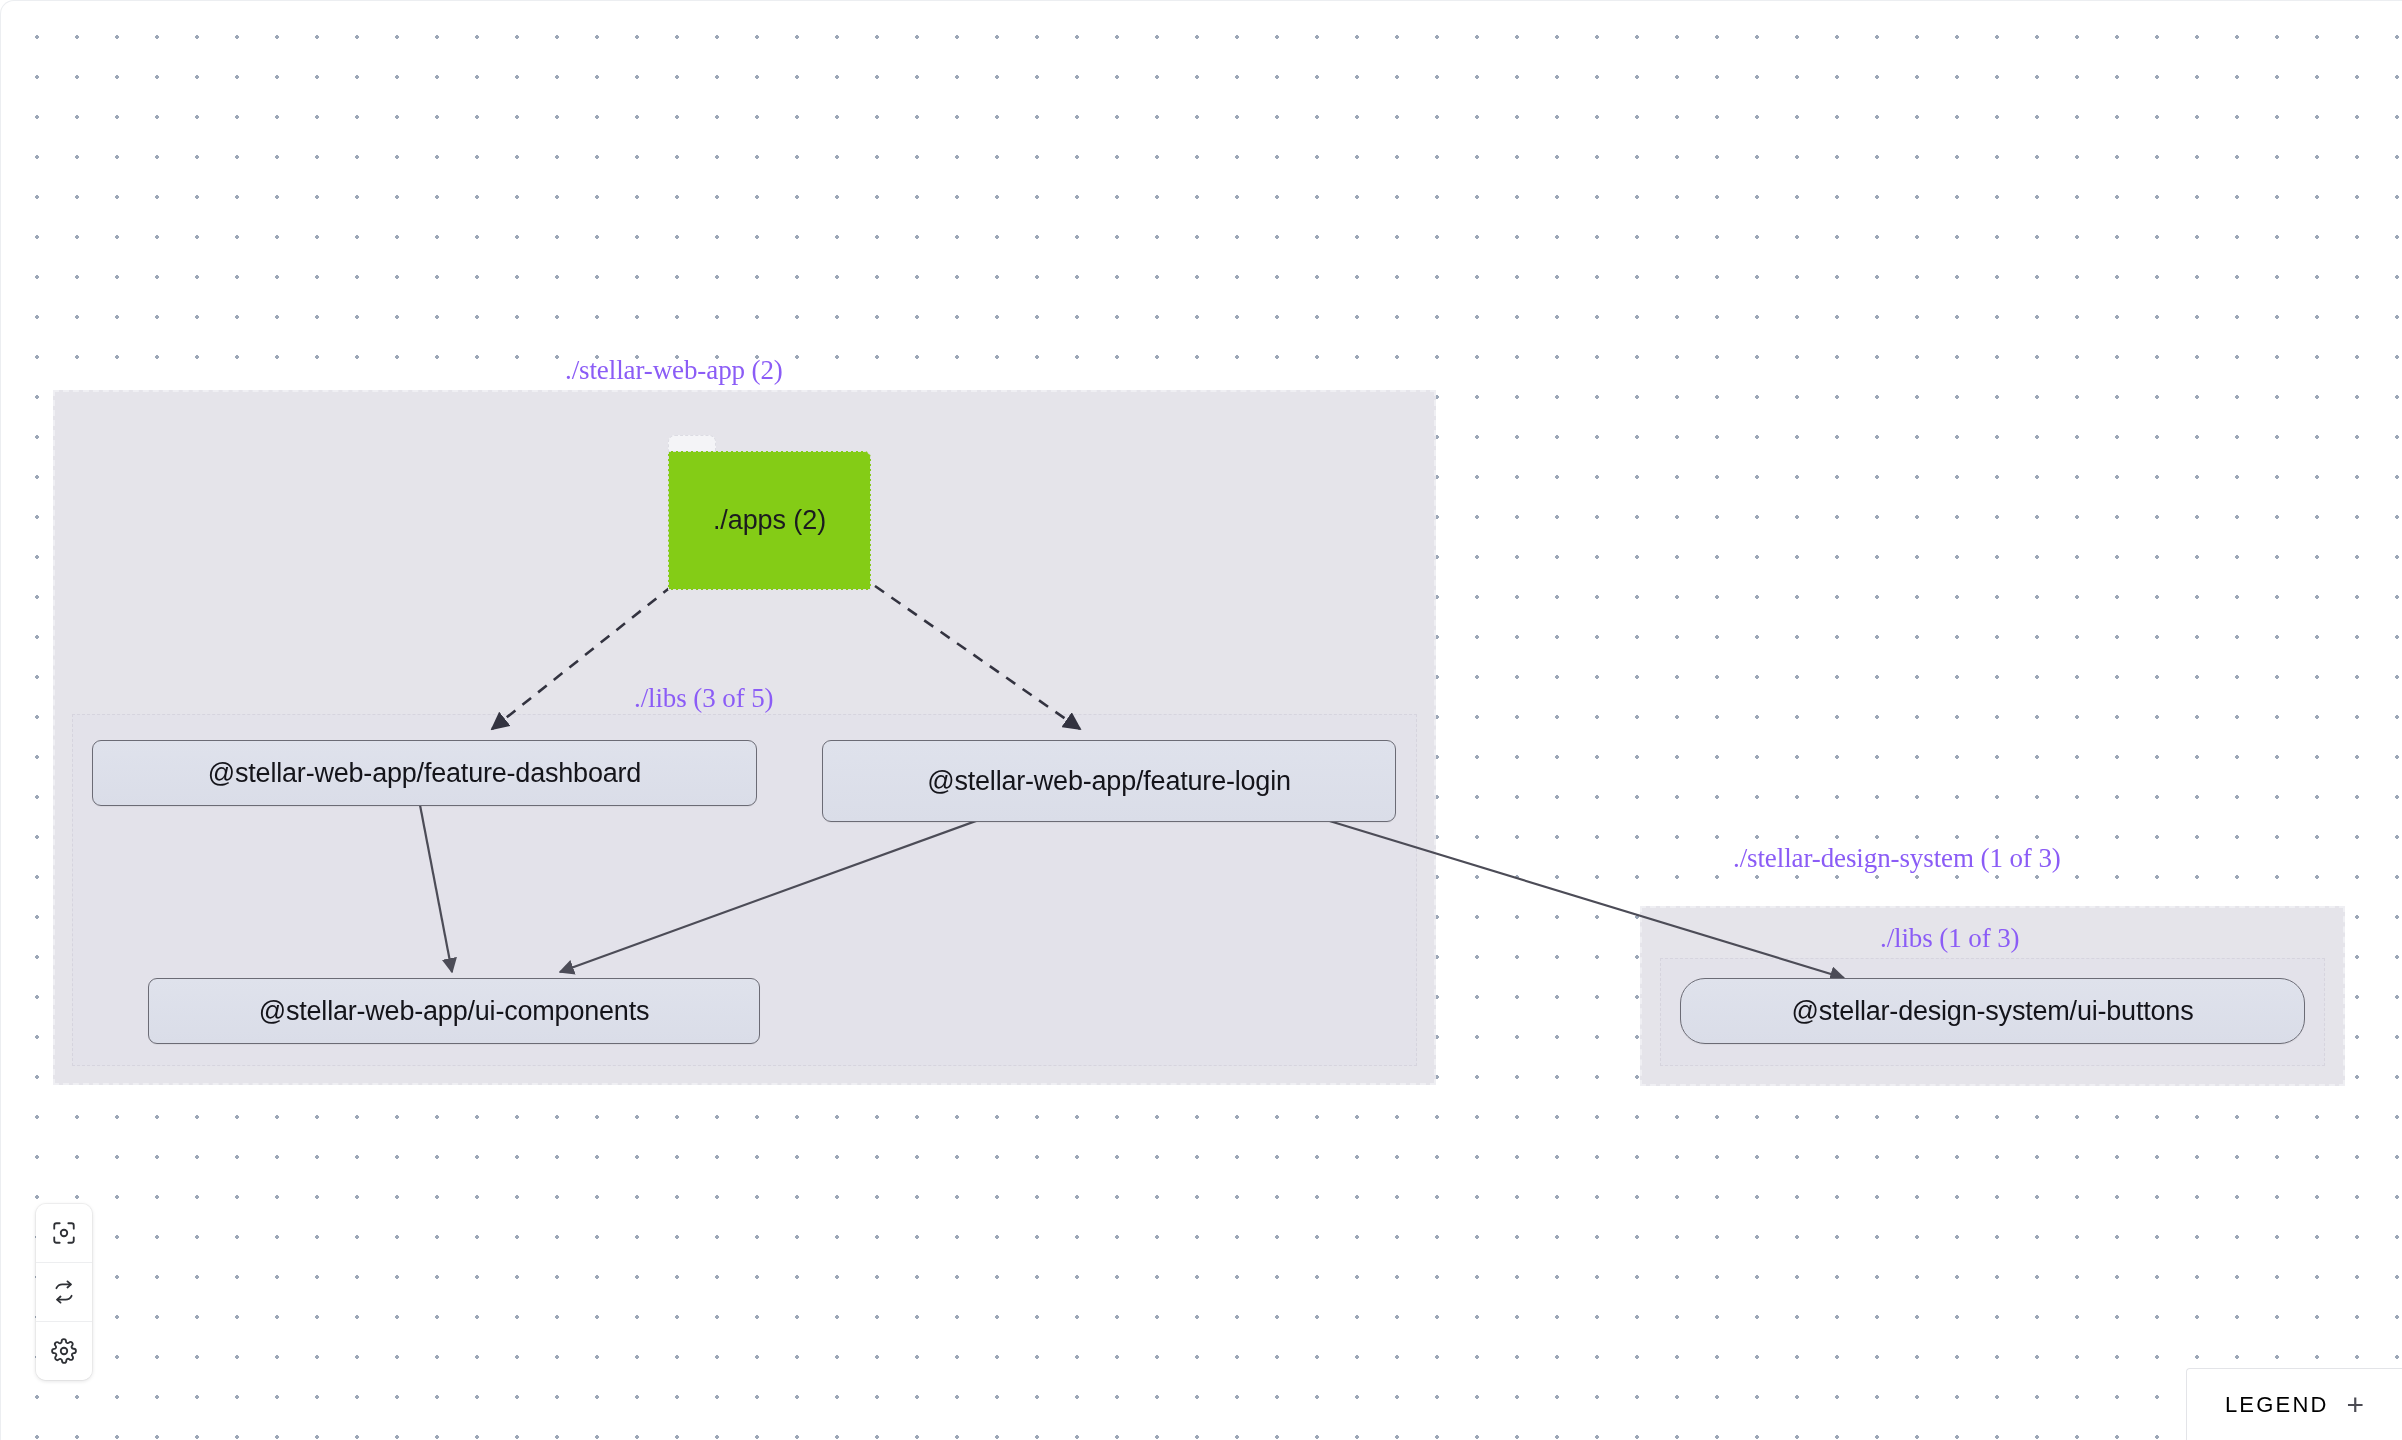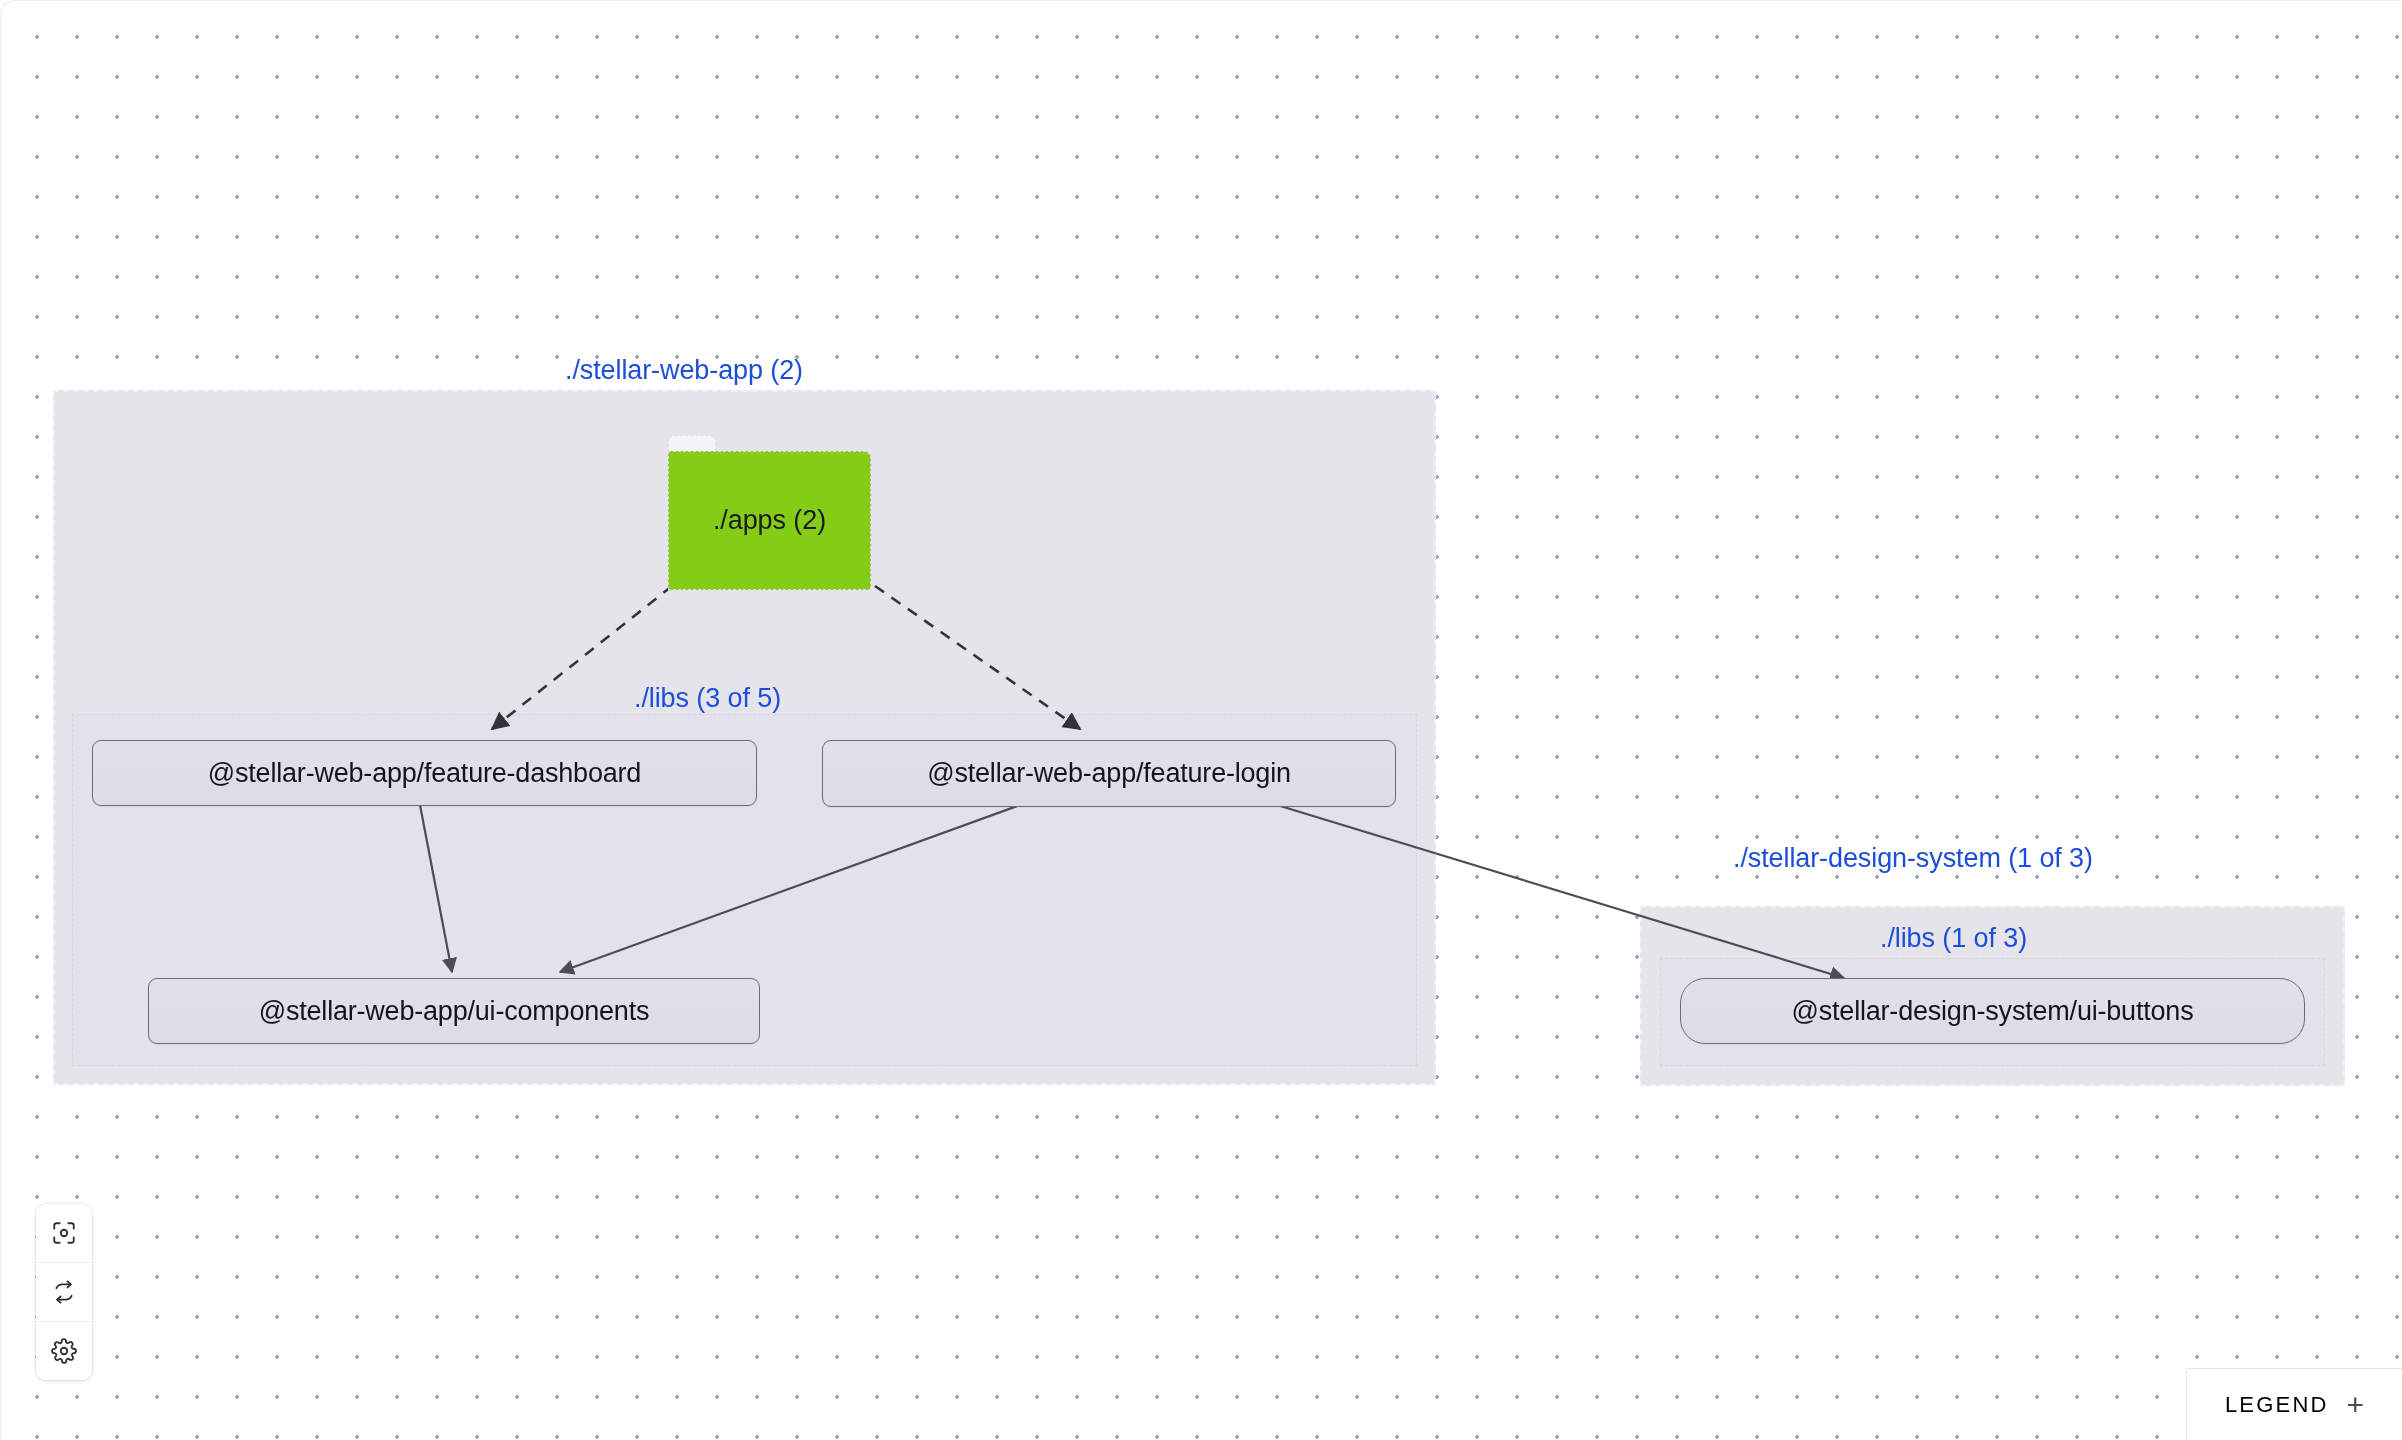--- a/index.html
+++ b/index.html
@@ -45,24 +45,25 @@
     background: #e5e4ea;
     border: 2px dashed #efeff3;
   }
   .group-inner {
     background: rgba(226,224,233,0.55);
     border: 1px dashed #d6d4de;
   }
   .group-label {
     position: absolute;
     font-size: 27px;
-    color: #1d4ed8;
+    color: #8b5cf6;
     white-space: nowrap;
     letter-spacing: -0.1px;
     line-height: 1;
+    font-family: Liberation Serif, serif;
   }
   
   .folder-node {
     position: absolute;
     box-sizing: border-box;
   }
   .folder-node .folder-tab {
     position: absolute;
     left: 0;
     top: 0;
@@ -214,21 +215,21 @@
     <div class="folder-tab"></div>
     <div class="folder-body">
       <span class="folder-label">./apps (2)</span>
     </div>
   </div>
 
   <div class="proj-node" style="left:92px; top:740px; width:665px; height:66px;text-align:right;">
     <span class="proj-label">@stellar-web-app/feature-dashboard</span>
   </div>
 
-  <div class="proj-node" style="left:822px; top:740px; width:574px; height:67px;">
+  <div class="proj-node" style="left:822px; top:740px; width:574px; height:82px;">
     <span class="proj-label">@stellar-web-app/feature-login</span>
   </div>
 
   <div class="proj-node" style="left:148px; top:978px; width:612px; height:66px;">
     <span class="proj-label">@stellar-web-app/ui-components</span>
   </div>
 
   <div class="proj-node" style="left:1680px; top:978px; width:625px; height:66px;border-radius:25px;">
     <span class="proj-label">@stellar-design-system/ui-buttons</span>
   </div>

